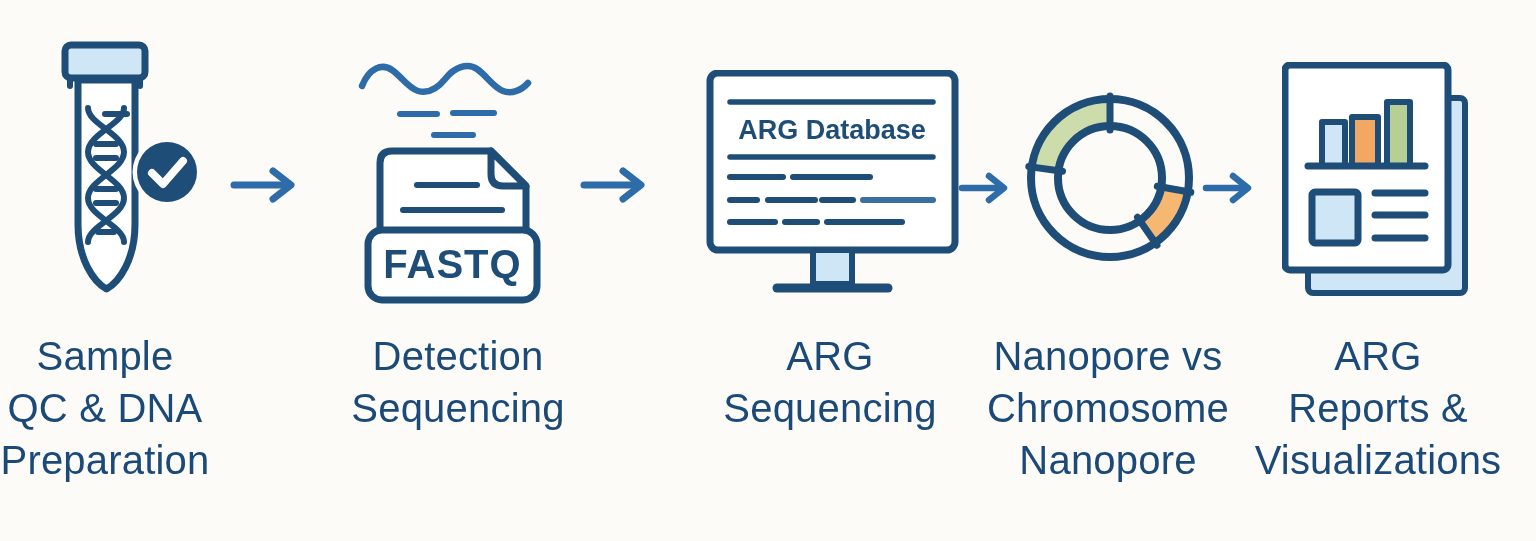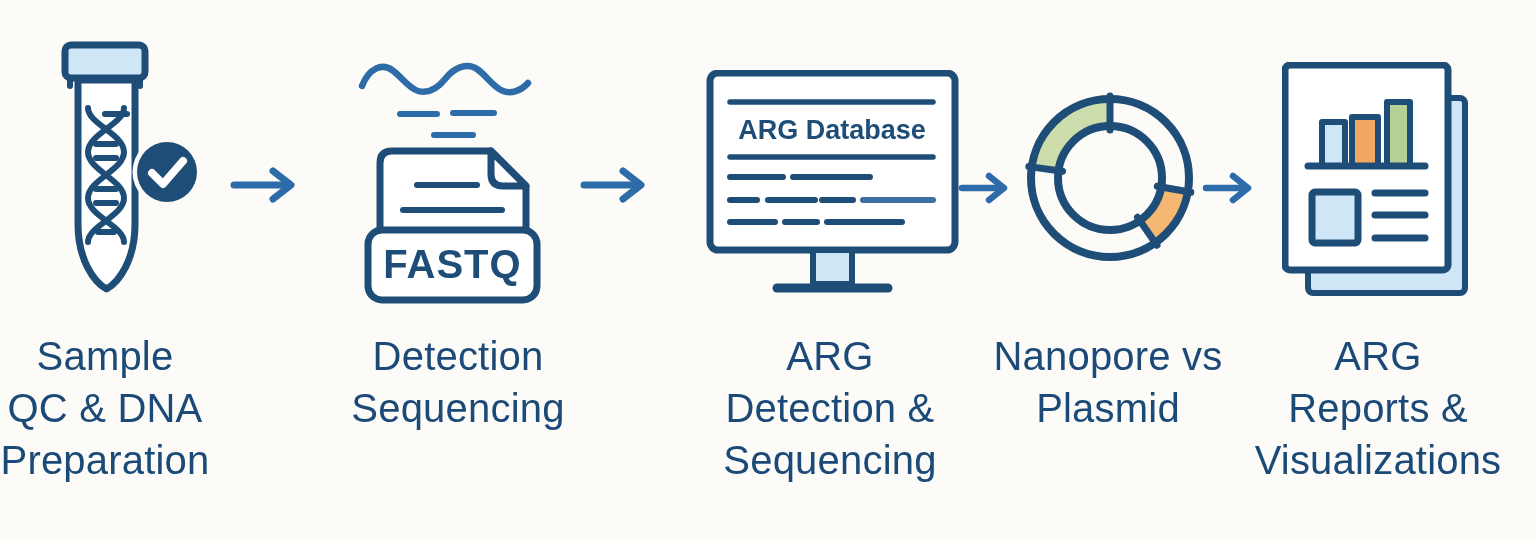--- a/index.html
+++ b/index.html
@@ -99,21 +99,20 @@
         <line x1="157" y1="130" x2="227" y2="130" stroke="#3a6fa0"></line>
         <line x1="24" y1="152" x2="69" y2="152"></line>
         <line x1="79" y1="152" x2="111" y2="152"></line>
         <line x1="121" y1="152" x2="196" y2="152"></line>
       </g>
       <rect x="107" y="180" width="39" height="34" fill="#cfe6f7" stroke="#1e4d78" stroke-width="6"></rect>
       <line x1="71" y1="218" x2="182" y2="218" stroke="#1e4d78" stroke-width="9" stroke-linecap="round"></line>
     </svg>
     <div class="step-label">
       <div>ARG</div>
-      <div>Detection &amp;</div>
       <div>Sequencing</div>
     </div>
   </div>
 
   <svg class="arrow" style="left:958px;top:170px" width="52" height="36" viewBox="0 0 52 36">
     <line x1="4" y1="18" x2="42" y2="18" stroke="#2d6ca8" stroke-width="6.5" stroke-linecap="round"></line>
     <polyline points="31,6 46,18 31,30" fill="none" stroke="#2d6ca8" stroke-width="6.5" stroke-linecap="round" stroke-linejoin="round"></polyline>
   </svg>
 
   <div class="step" style="left:948px">
@@ -124,21 +123,22 @@
       <circle cx="88" cy="88" r="52" fill="none" stroke="#1e4d78" stroke-width="8"></circle>
       <g stroke="#1e4d78" stroke-width="7" stroke-linecap="round">
         <line x1="88" y1="40" x2="88" y2="6"></line>
         <line x1="40.5" y1="81.3" x2="6.8" y2="76.6"></line>
         <line x1="135.3" y1="96.3" x2="168.8" y2="102.3"></line>
         <line x1="115.5" y1="127.3" x2="135.0" y2="155.2"></line>
       </g>
     </svg>
     <div class="step-label">
       <div>Nanopore vs</div>
-      <div>Plasmid</div>
+      <div>Chromosome</div>
+      <div>Nanopore</div>
     </div>
   </div>
 
   <svg class="arrow" style="left:1202px;top:170px" width="52" height="36" viewBox="0 0 52 36">
     <line x1="4" y1="18" x2="42" y2="18" stroke="#2d6ca8" stroke-width="6.5" stroke-linecap="round"></line>
     <polyline points="31,6 46,18 31,30" fill="none" stroke="#2d6ca8" stroke-width="6.5" stroke-linecap="round" stroke-linejoin="round"></polyline>
   </svg>
 
   <div class="step" style="left:1218px">
     <svg style="left:64px;top:62px" width="186" height="234" viewBox="0 0 186 234">

